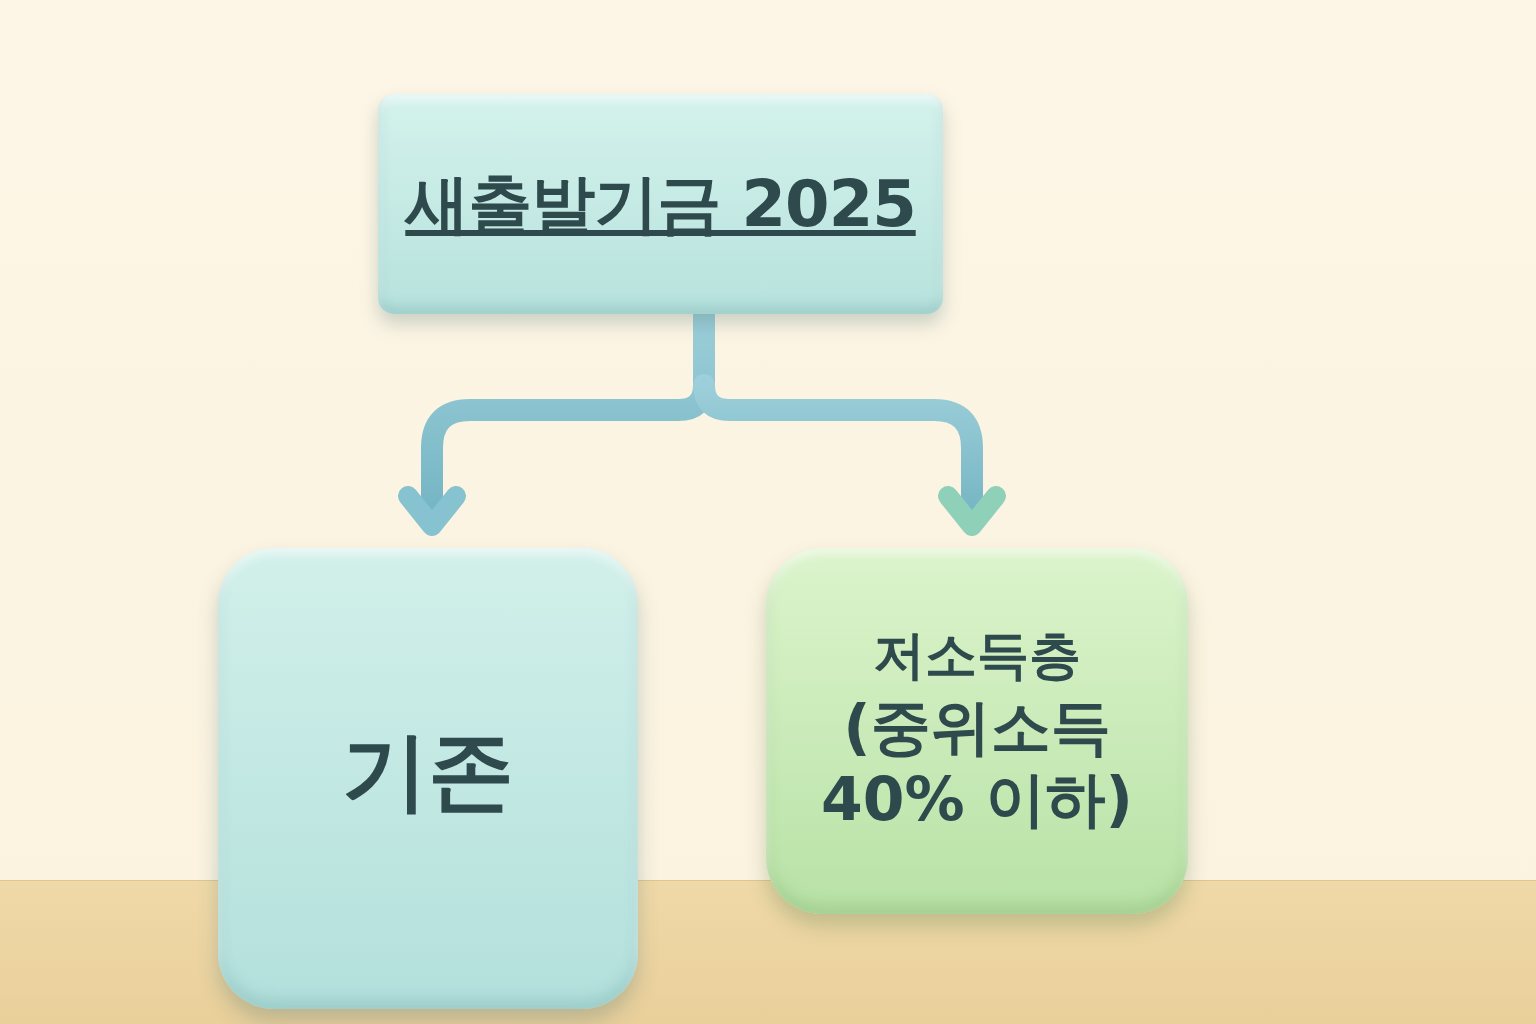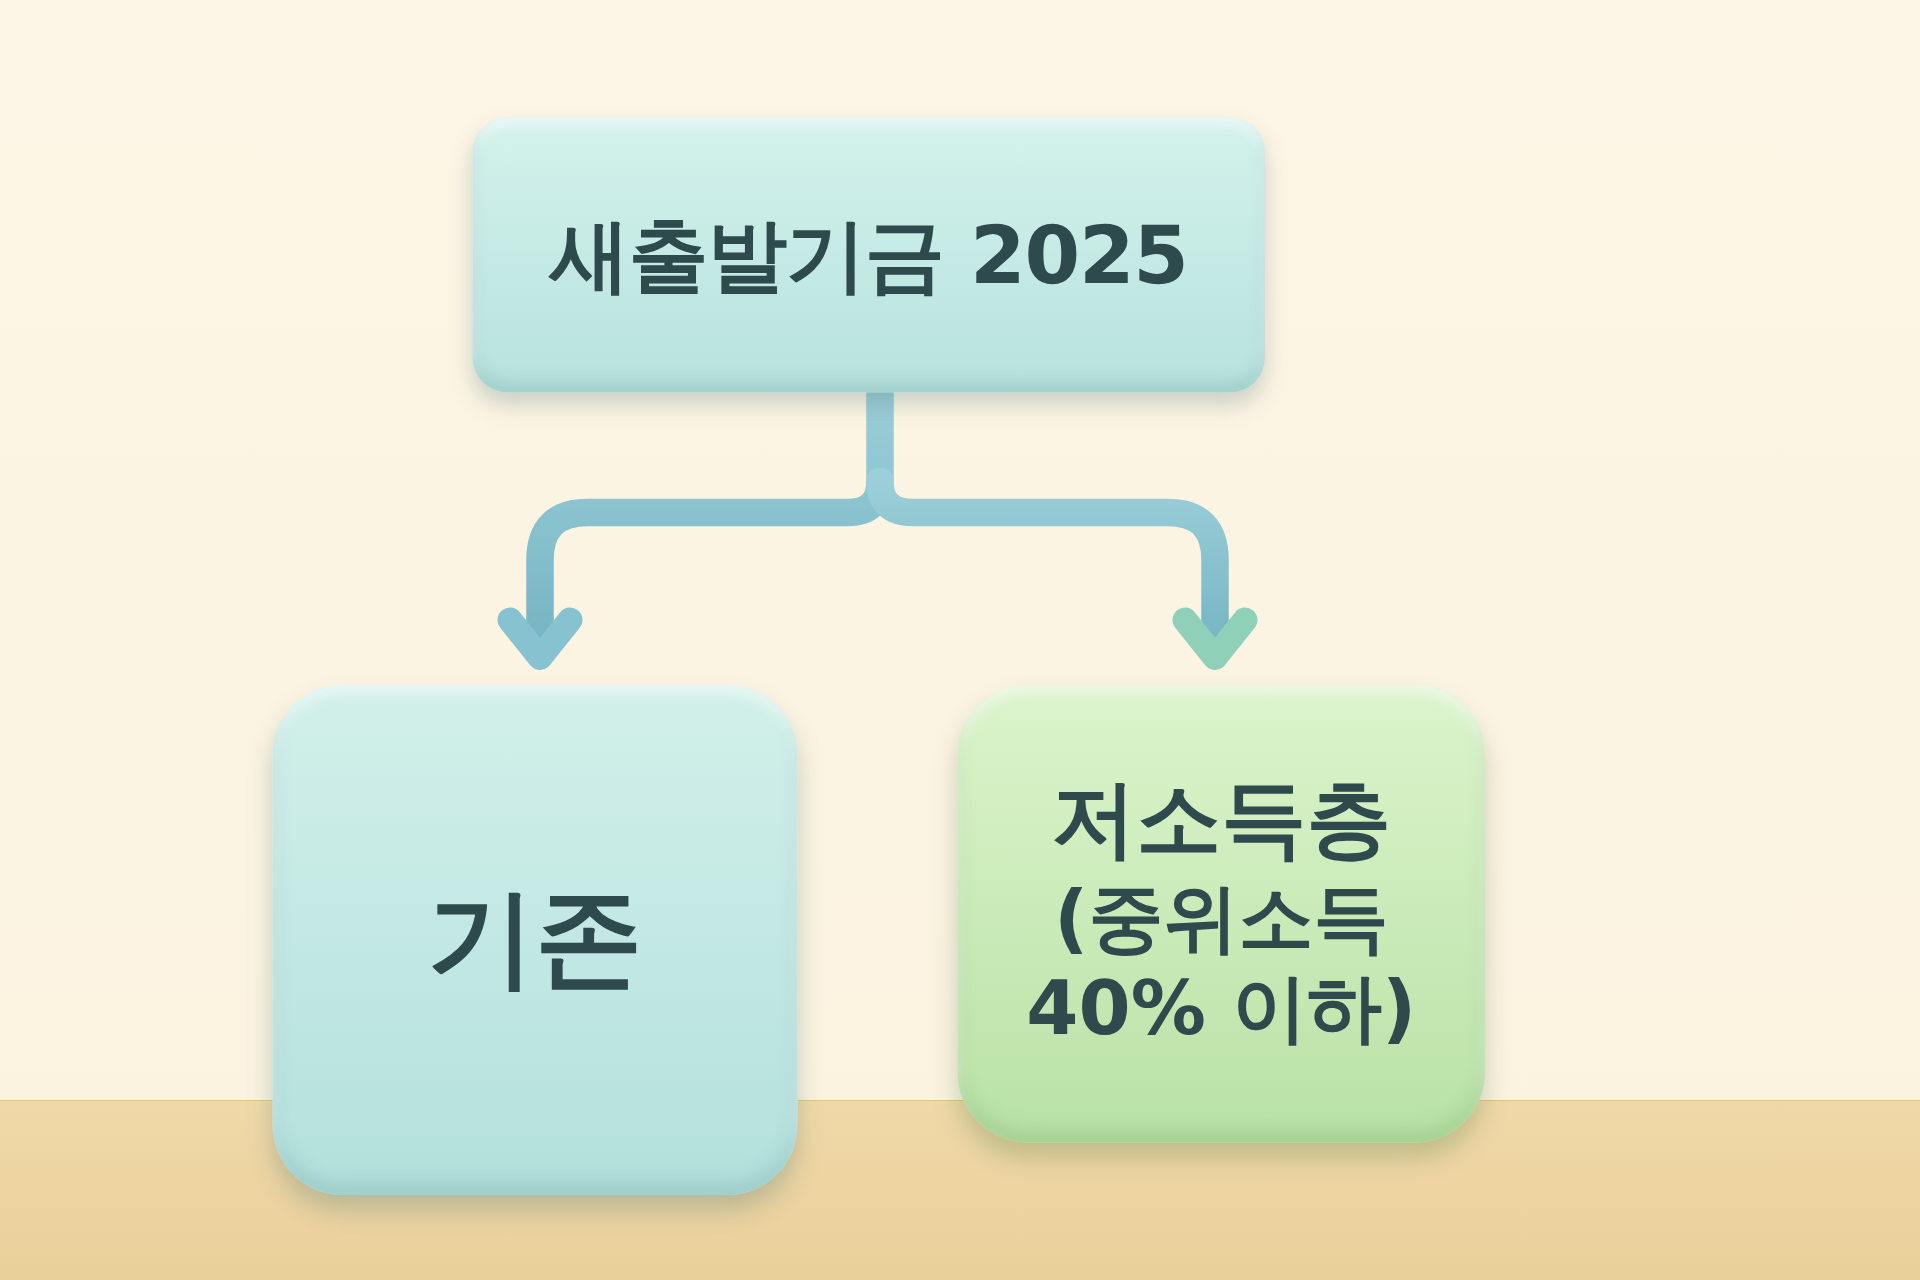--- a/index.html
+++ b/index.html
@@ -12,37 +12,37 @@
     position:absolute; left:0; top:880px; width:1536px; height:144px;
     background: linear-gradient(180deg, #f0d9a8 0%, #e9cf9a 100%);
     border-top:1px solid #e2c58c;
   }
   .node {
     position:absolute; display:flex; flex-direction:column;
     align-items:center; justify-content:center; text-align:center;
     color:#2f4a4c; font-weight:bold; box-sizing:border-box;
   }
   .node-root {
-    left:378px; top:94px; width:634px; height:220px; border-radius:28px;
+    left:378px; top:94px; width:565px; height:220px; border-radius:16px;
     background: linear-gradient(180deg, #d4f2ec 0%, #b7e2dd 100%);
     box-shadow: 0 10px 18px rgba(80,120,120,0.28), inset 0 -8px 12px rgba(90,150,150,0.25), inset 0 6px 10px rgba(255,255,255,0.6);
-    font-size:64px; letter-spacing:-1px;
+    font-size:64px; letter-spacing:-1px;text-decoration:underline;
   }
   .node-left {
-    left:218px; top:548px; width:420px; height:408px; border-radius:56px;
+    left:218px; top:548px; width:420px; height:461px; border-radius:56px;
     background: linear-gradient(180deg, #d2f0ea 0%, #b3e0dc 100%);
     box-shadow: 0 12px 20px rgba(80,120,120,0.3), inset 0 -10px 14px rgba(90,150,150,0.25), inset 0 6px 10px rgba(255,255,255,0.6);
-    font-size:86px; line-height:1.25;
+    font-size:86px; line-height:1.25;font-family:Liberation Mono, monospace;
   }
   .node-right {
     left:766px; top:548px; width:422px; height:366px; border-radius:56px;
     background: linear-gradient(180deg, #dcf4cc 0%, #b8e2a6 100%);
     box-shadow: 0 12px 20px rgba(90,130,80,0.3), inset 0 -10px 14px rgba(110,160,90,0.25), inset 0 6px 10px rgba(255,255,255,0.6);
   }
-  .node-right .title { font-size:68px; line-height:1.1; margin-bottom:6px; }
+  .node-right .title { font-size:52px; line-height:1.1; margin-bottom:6px; }
   .node-right .sub { font-size:60px; line-height:1.2; font-weight:bold; }
   .connector { position:absolute; left:0; top:0; }
 </style>
 </head>
 <body>
 
 <div class="floor"></div>
 
 <svg class="connector" width="1536" height="1024">
   <defs>

